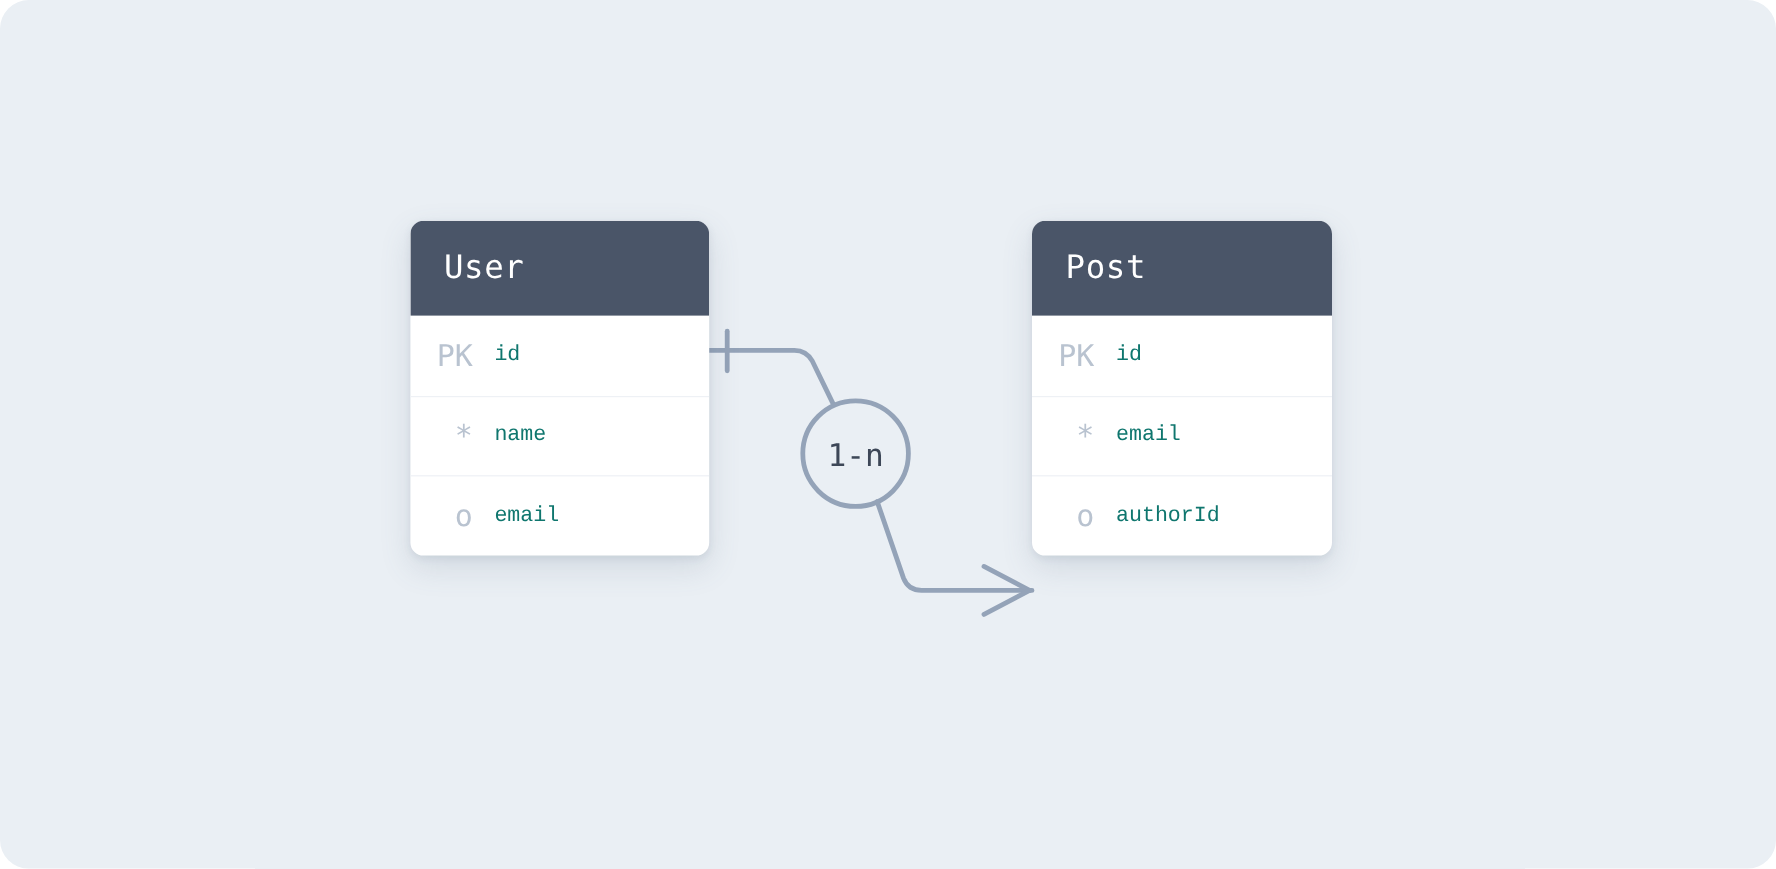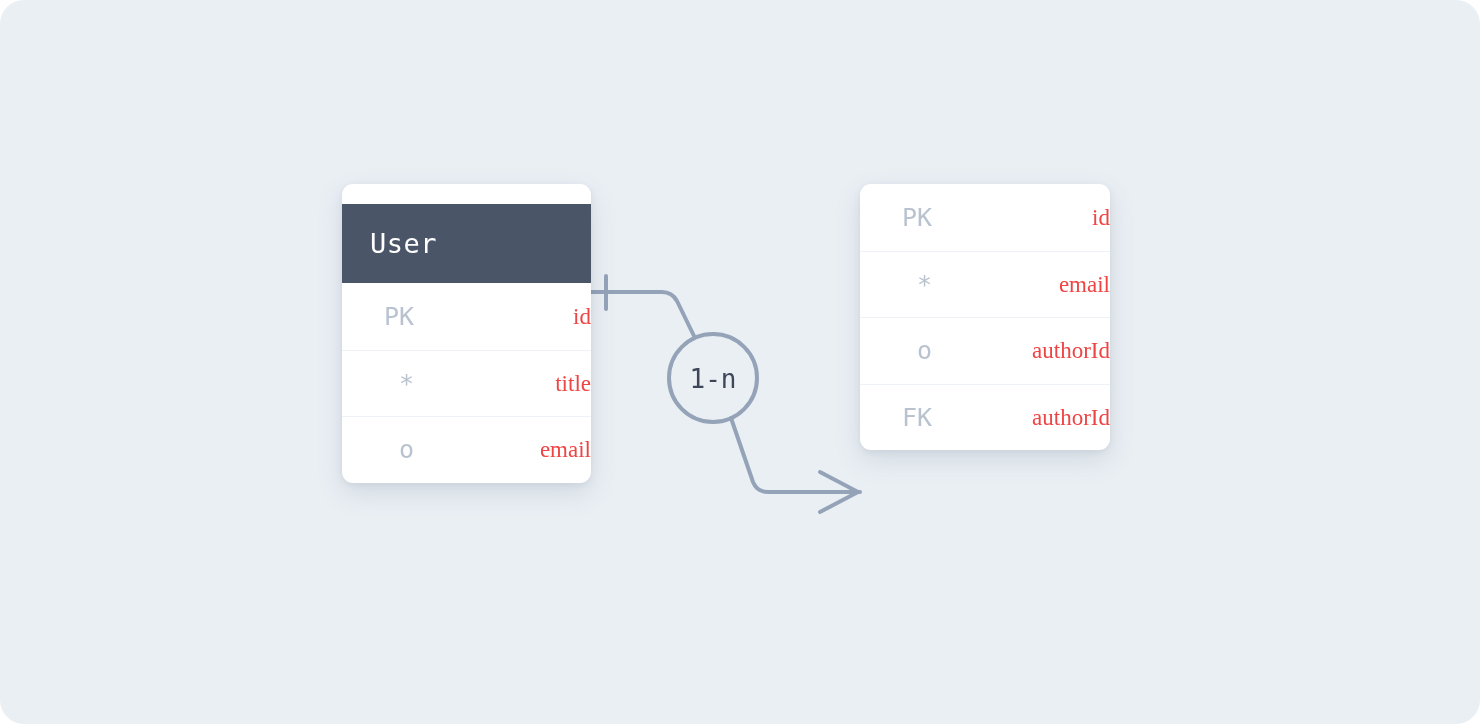--- a/index.html
+++ b/index.html
@@ -43,63 +43,61 @@
     z-index: 3;
   }
 
   .entity-header {
     background: #4a5568;
     height: 79px;
     display: flex;
     align-items: center;
     padding: 0 0 0 28px;
     box-sizing: border-box;
-    margin-top: 20px;
   }
 
   .entity-title {
     color: #ffffff;
     font-family: "DejaVu Sans Mono", monospace;
     font-size: 27px;
     letter-spacing: 0.5px;
     line-height: 1;
   }
 
   .attr-list {
     display: block;
   }
 
   .attr-row {
     display: flex;
     align-items: center;
     height: 66.5px;
     box-sizing: border-box;
     border-top: 1px solid #eef1f5;
-    padding-left: 24px;
-    justify-content: space-between;
+    padding-left: 4px;
   }
   .attr-row:first-child {
     border-top: none;
   }
 
   .attr-key {
     width: 48px;
     flex: 0 0 48px;
     text-align: right;
     color: #b9c3d0;
     font-family: "DejaVu Sans Mono", monospace;
     font-size: 25px;
     line-height: 1;
   }
 
   .attr-name {
     margin-left: 18px;
-    color: #ef4444;
-    font-family: Liberation Serif, serif;
-    font-size: 23px;
+    color: #0f766e;
+    font-family: Liberation Mono, monospace;
+    font-size: 18px;
     line-height: 1;
   }
 
   .rel-label-text {
     font-family: "DejaVu Sans Mono", monospace;
     font-size: 26px;
     fill: #3d4757;
   }
 </style>
 </head>
@@ -129,43 +127,42 @@
     <div class="entity-header">
       <span class="entity-title">User</span>
     </div>
     <div class="attr-list">
       <div class="attr-row">
         <span class="attr-key">PK</span>
         <span class="attr-name">id</span>
       </div>
       <div class="attr-row">
         <span class="attr-key">*</span>
-        <span class="attr-name">title</span>
+        <span class="attr-name">name</span>
       </div>
       <div class="attr-row">
         <span class="attr-key">o</span>
         <span class="attr-name">email</span>
       </div>
     </div>
   </div>
 
   <div class="entity" style="left:860px; top:184px; width:250px;">
+    <div class="entity-header">
+      <span class="entity-title">Post</span>
+    </div>
     <div class="attr-list">
       <div class="attr-row">
         <span class="attr-key">PK</span>
         <span class="attr-name">id</span>
       </div>
       <div class="attr-row">
         <span class="attr-key">*</span>
         <span class="attr-name">email</span>
       </div>
       <div class="attr-row">
         <span class="attr-key">o</span>
         <span class="attr-name">authorId</span>
       </div>
-      <div class="attr-row">
-        <span class="attr-key">FK</span>
-        <span class="attr-name">authorId</span>
-      </div>
     </div>
   </div>
 
 </div>
 
 </body></html>

